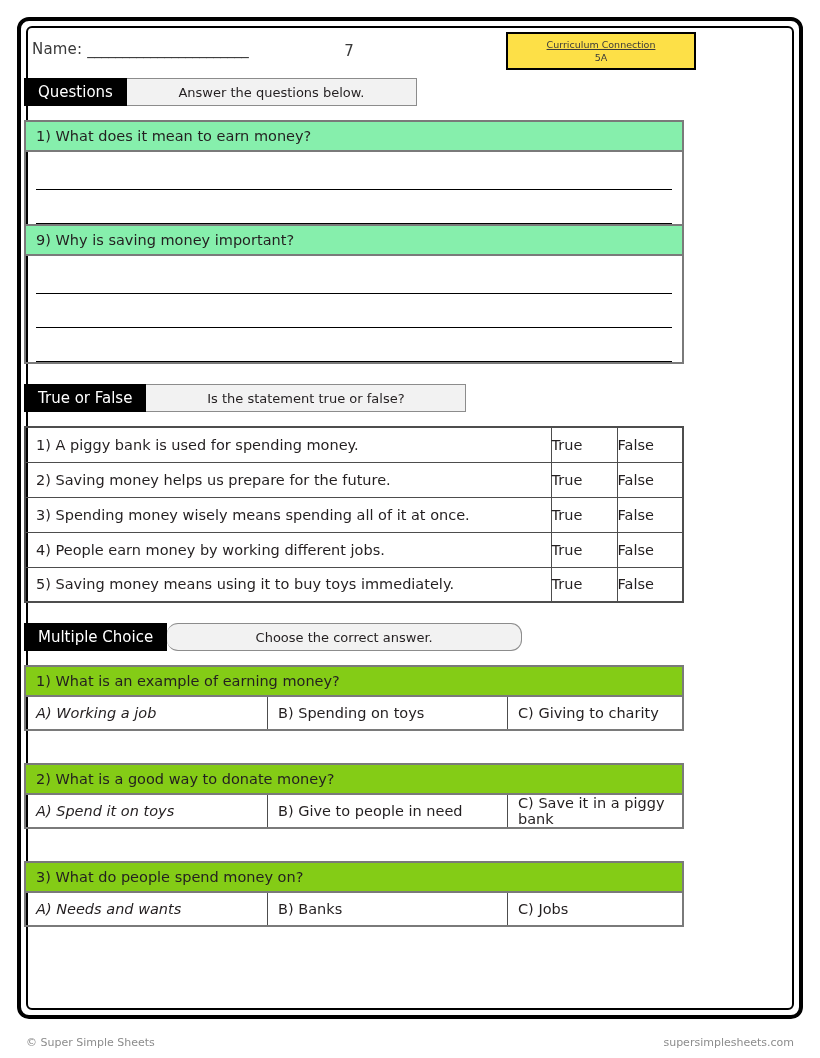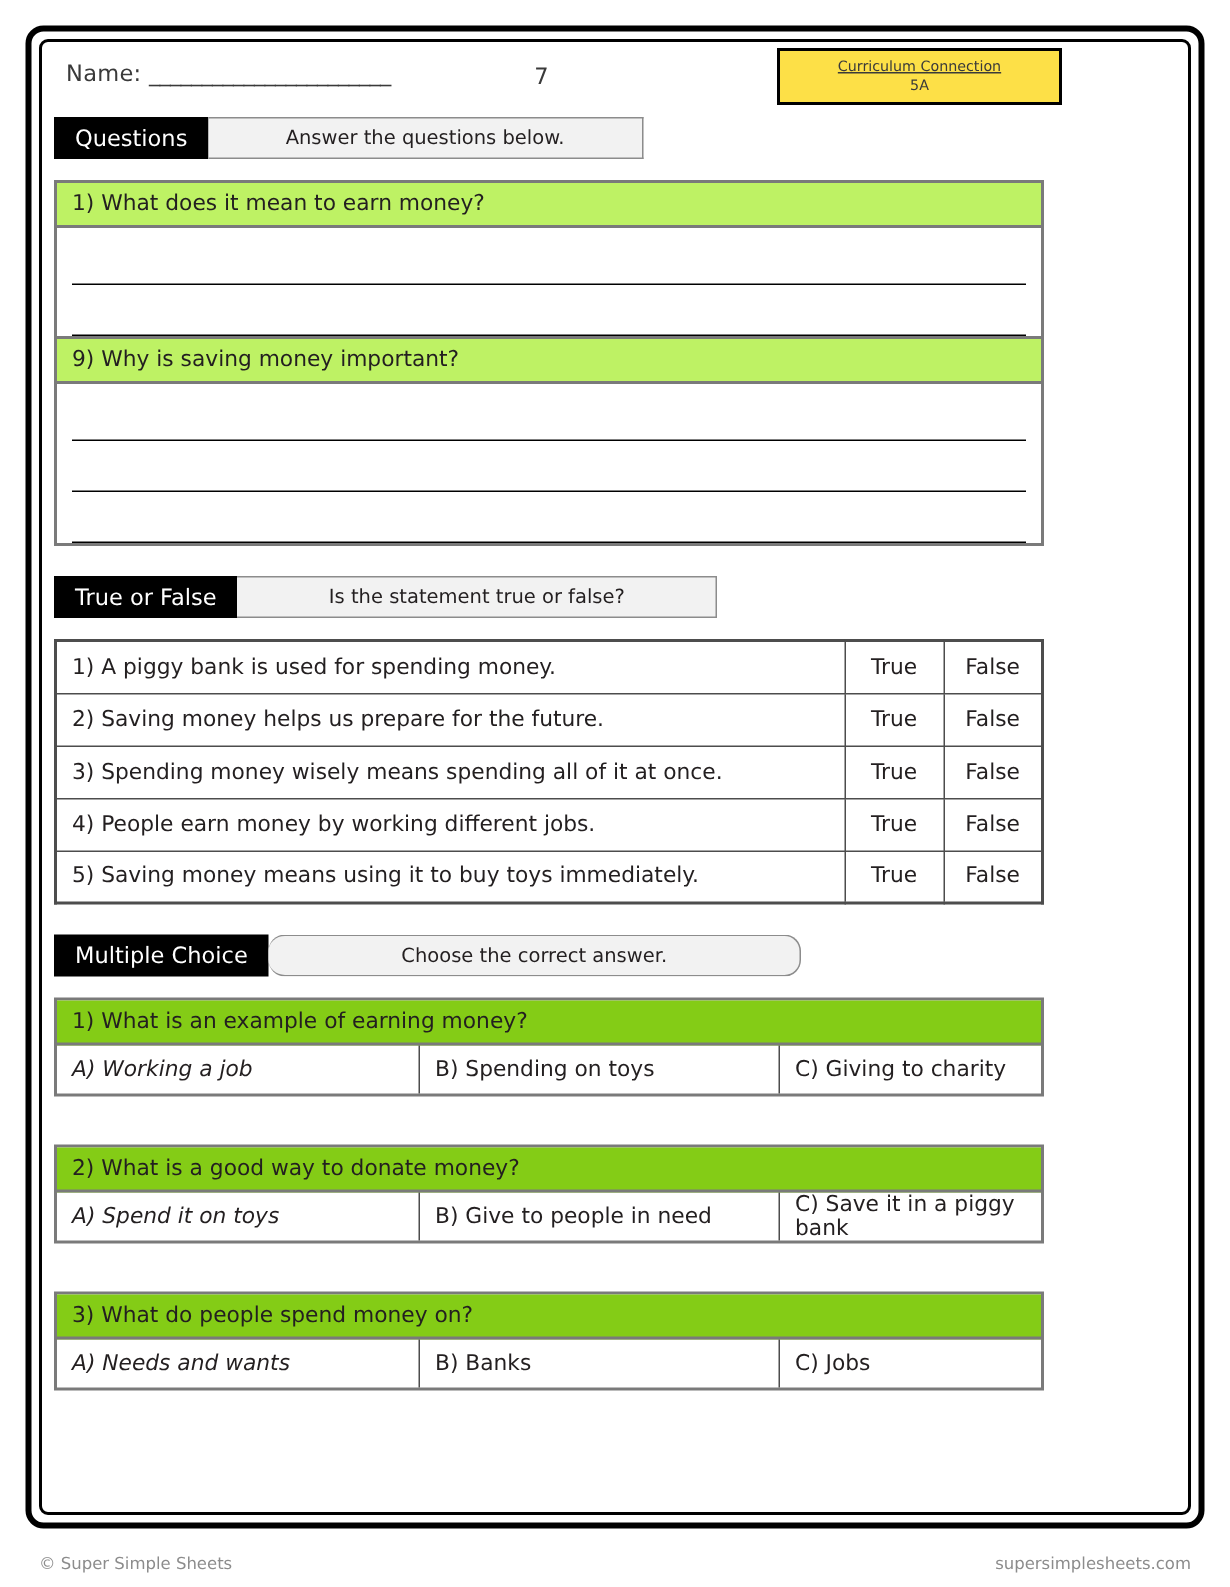--- a/index.html
+++ b/index.html
@@ -34,21 +34,21 @@
     width: 768px;
     height: 984px;
     border: 2px solid #000000;
     border-radius: 6px;
     box-sizing: border-box;
     background: #ffffff;
   }
 
   .sheet {
     position: absolute;
-    left: 24px;
+    left: 12px;
     top: 26px;
     width: 684px;
     height: 984px;
     box-sizing: border-box;
     padding: 0;
   }
 
   
   .topbar {
     position: relative;
@@ -138,21 +138,21 @@
   .sec-banner.w-multiple  { width: 355px; border-radius: 11px; }
 
   
   .qr-block {
     margin: 14px 12px 0 12px;
     border: 2px solid #7a7a7a;
     box-sizing: border-box;
   }
   .qr-item { }
   .qr-prompt {
-    background: #bef264;
+    background: #86efac;
     border-bottom: 2px solid #7a7a7a;
     font-size: 14.5px;
     padding: 6px 10px 6px 10px;
     box-sizing: border-box;
   }
   .qr-lines {
     padding: 0 10px;
     box-sizing: border-box;
   }
   .qr-line {
@@ -175,21 +175,20 @@
   .tf-table tr { height: 35px; }
   .tf-table td {
     border: 1px solid #4d4d4d;
     font-size: 14.5px;
     padding: 0 10px;
     box-sizing: border-box;
   }
   .tf-statement { text-align: left; }
   .tf-opt {
     width: 66px;
-    text-align: center;
     padding: 0 !important;
   }
 
   
   .mc-block {
     margin: 14px 12px 0 12px;
     border: 2px solid #7a7a7a;
     box-sizing: border-box;
   }
   .mc-prompt {

